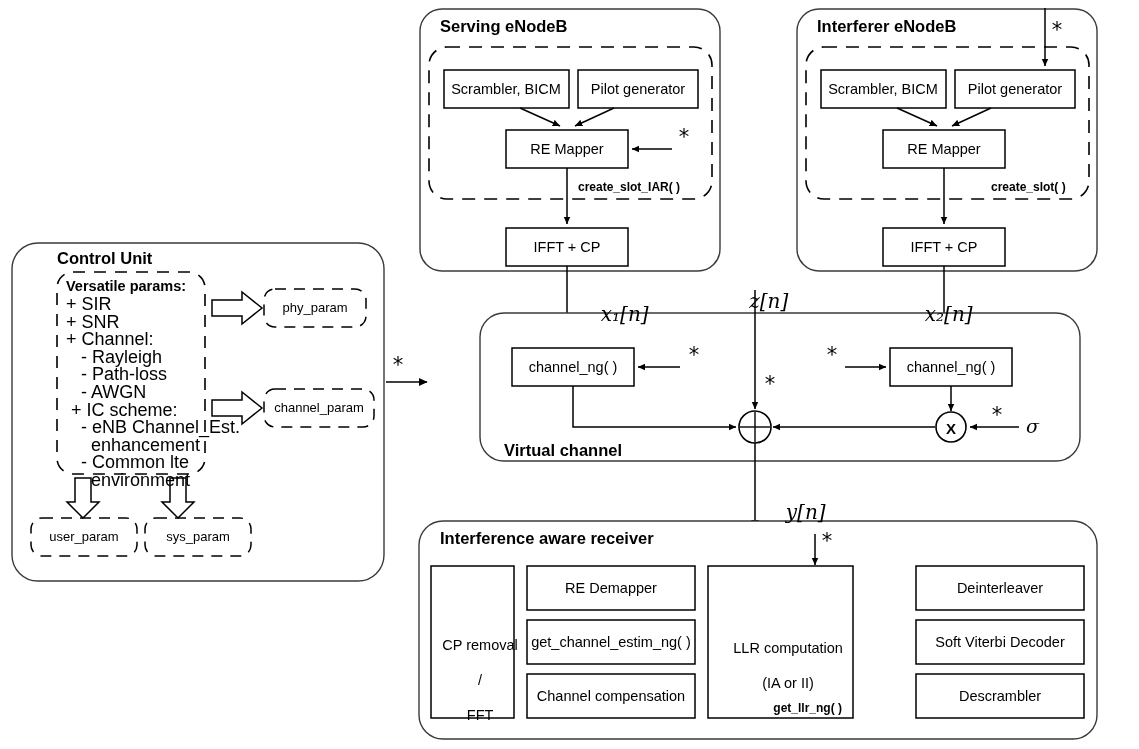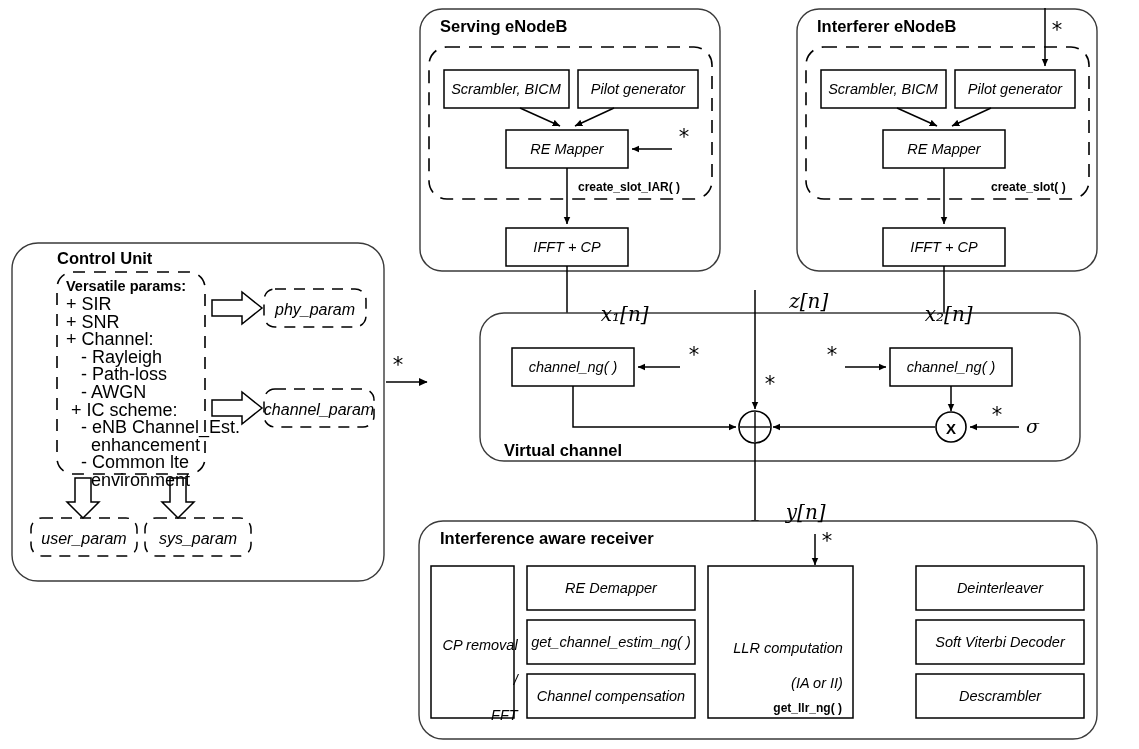--- a/index.html
+++ b/index.html
@@ -25,37 +25,36 @@
   }
   .lbl {
     position: absolute;
     font-family: "Liberation Sans", sans-serif;
     font-size: 14.5px;
     color: #000;
     white-space: pre;
     line-height: 1.22;
   }
   .lbl.ctr {
-    text-align: right;
+    text-align: center;
     transform: translateX(-50%);
-    font-style: italic;
   }
   .lbl.bold {
     font-weight: bold;
   }
   .lbl.title {
     font-weight: bold;
     font-size: 16.5px;
   }
   .lbl.fn {
     font-weight: bold;
     font-size: 12px;
   }
   .lbl.small {
-    font-size: 16px;
+    font-size: 13px;
   }
   .math {
     position: absolute;
     font-family: "DejaVu Serif", "Liberation Serif", serif;
     font-style: italic;
     font-size: 20px;
     color: #000;
     white-space: pre;
     transform: translateX(-50%);
   }
@@ -254,21 +253,21 @@
   <div class="lbl ctr" style="left:883px; top:81px;">Scrambler, BICM</div>
   <div class="lbl ctr" style="left:1015px; top:81px;">Pilot generator</div>
   <div class="lbl ctr" style="left:944px; top:141px;">RE Mapper</div>
   <div class="ast" style="left:1057px; top:20px;">*</div>
   <div class="lbl fn" style="left:991px; top:180px;">create_slot( )</div>
   <div class="lbl ctr" style="left:944px; top:239px;">IFFT + CP</div>
 
   <div class="math" style="left:612px; top:278px;">
     <span>x₁[n]</span>
   </div>
-  <div class="math" style="left:796px; top:265px;">
+  <div class="math" style="left:756px; top:265px;">
     <span>z[n]</span>
   </div>
   <div class="math" style="left:936px; top:278px;">
     <span>x₂[n]</span>
   </div>
   <div class="math" style="left:793px; top:476px;">
     <span>y[n]</span>
   </div>
   <div class="sig" style="left:1026px; top:415px;">σ</div>
 

